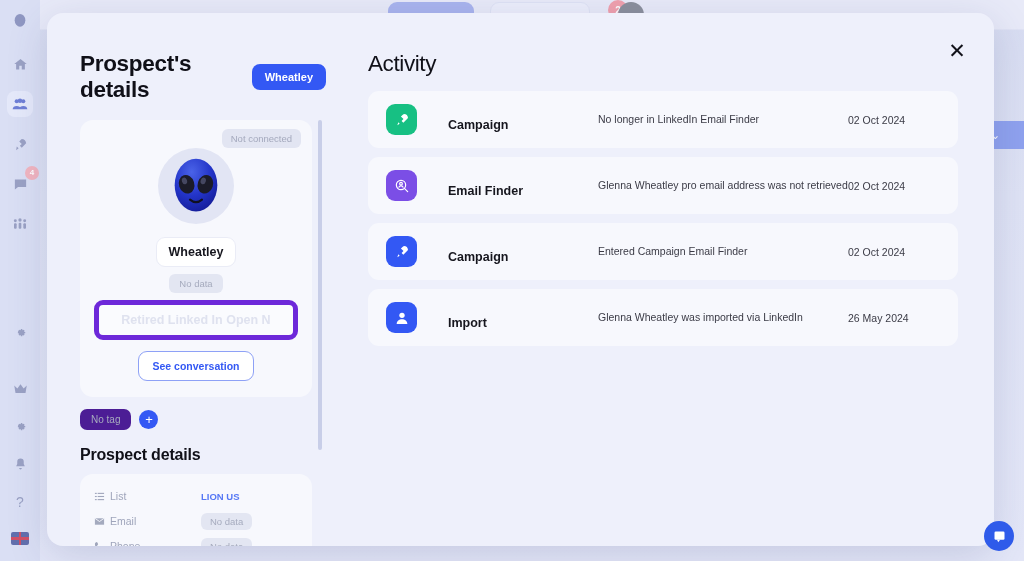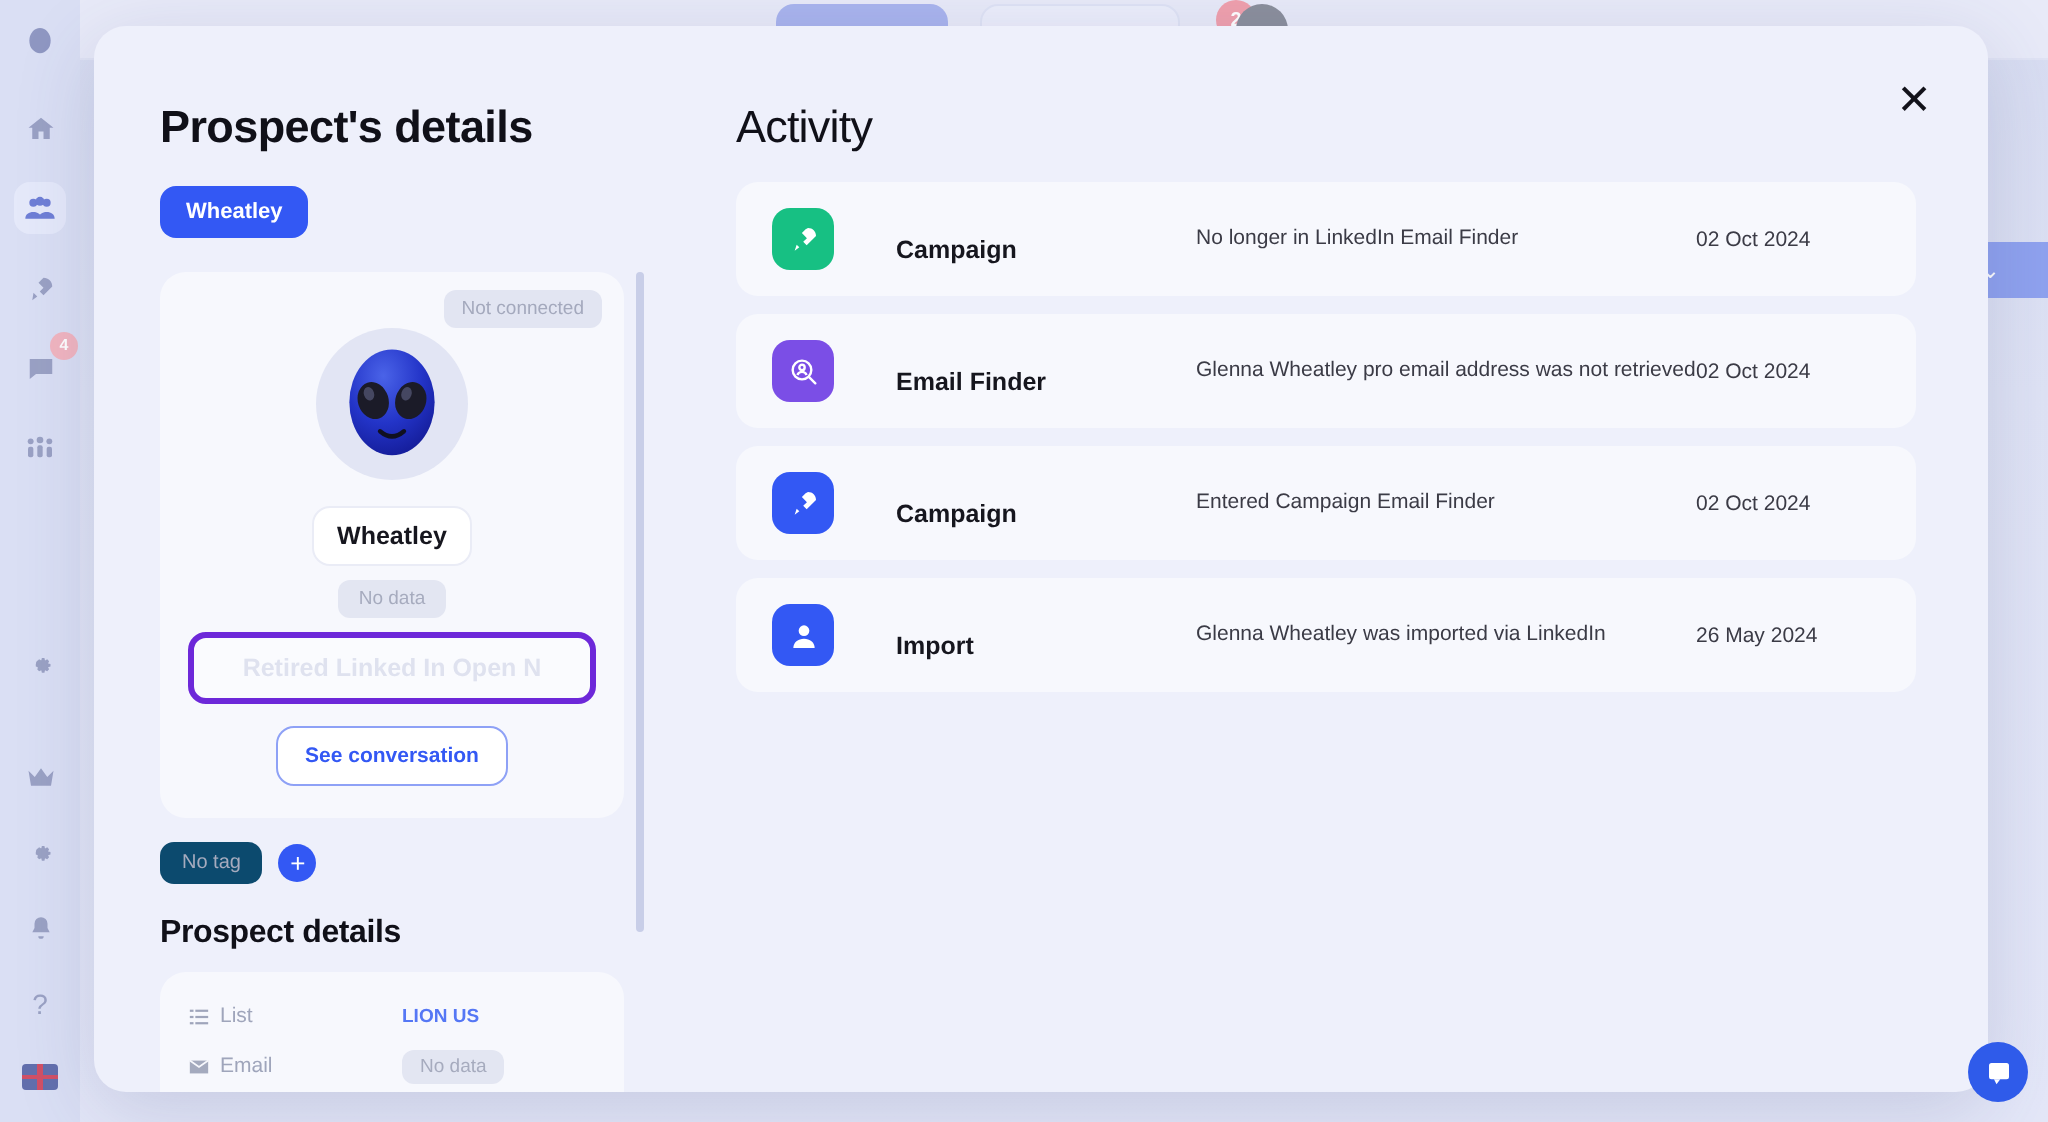--- a/index.html
+++ b/index.html
@@ -90,21 +90,21 @@
     position: absolute; right: 22px; top: 22px;
     width: 30px; height: 30px;
     display: flex; align-items: center; justify-content: center;
     color: #12121a; font-size: 21px; line-height: 1; cursor: pointer;
     background: transparent; border: none;
   }
   .modal-body { display: flex; padding: 38px 0 0 33px; height: 100%; }
 
   
   .left-col { width: 246px; flex: 0 0 246px; position: relative; }
-  .title-row { display: flex; align-items: flex-start; gap: 16px; flex-direction: column; }
+  .title-row { display: flex; align-items: center; gap: 16px; }
   .page-title {
     font-size: 22.5px; font-weight: 700; color: #101018; letter-spacing: -.3px;
   }
   .refresh-btn {
     background: #3358f4; color: #fff; border: none;
     font-size: 11px; font-weight: 700;
     padding: 7px 13px; border-radius: 8px; cursor: pointer;
     font-family: inherit;
   }
 
@@ -142,35 +142,35 @@
     font-size: 12.5px; font-weight: 700; color: #16161e;
     padding: 7px 12px; text-align: center; min-width: 78px;
   }
   .nodata-chip {
     margin: 7px auto 0; display: block; width: fit-content;
     background: #e3e6f2; color: #a6abbe;
     font-size: 9.5px; padding: 4px 10px; border-radius: 6px;
   }
   .headline {
     margin: 7px auto 0; width: 100%;
-    background: #fafbfe; border: 3px solid #6d28d9; border-radius: 9px;
+    background: #fafbfe; border: 5px solid #6d28d9; border-radius: 9px;
     font-size: 12.5px; font-weight: 700; color: #dfe2ef;
     padding: 8px 10px; text-align: center;
     white-space: nowrap; overflow: hidden;
   }
   .see-conv {
     margin: 11px auto 2px; display: block;
     background: #fff; border: 1px solid #8ea1f6; border-radius: 9px;
     color: #3358f4; font-size: 10.5px; font-weight: 700;
     padding: 8px 14px; cursor: pointer; font-family: inherit;
   }
 
   .tag-row { display: flex; align-items: center; gap: 8px; margin-top: 12px; }
   .tag-chip {
-    background: #0c4a6e; color: #a6abbe;
+    background: #4c1d95; color: #a6abbe;
     font-size: 10px; padding: 5px 11px; border-radius: 7px;
   }
   .tag-add {
     width: 19px; height: 19px; border-radius: 50%;
     background: #3358f4; color: #fff; border: none;
     font-size: 13px; line-height: 1; display: flex;
     align-items: center; justify-content: center; cursor: pointer;
     padding-bottom: 1px;
   }
 

